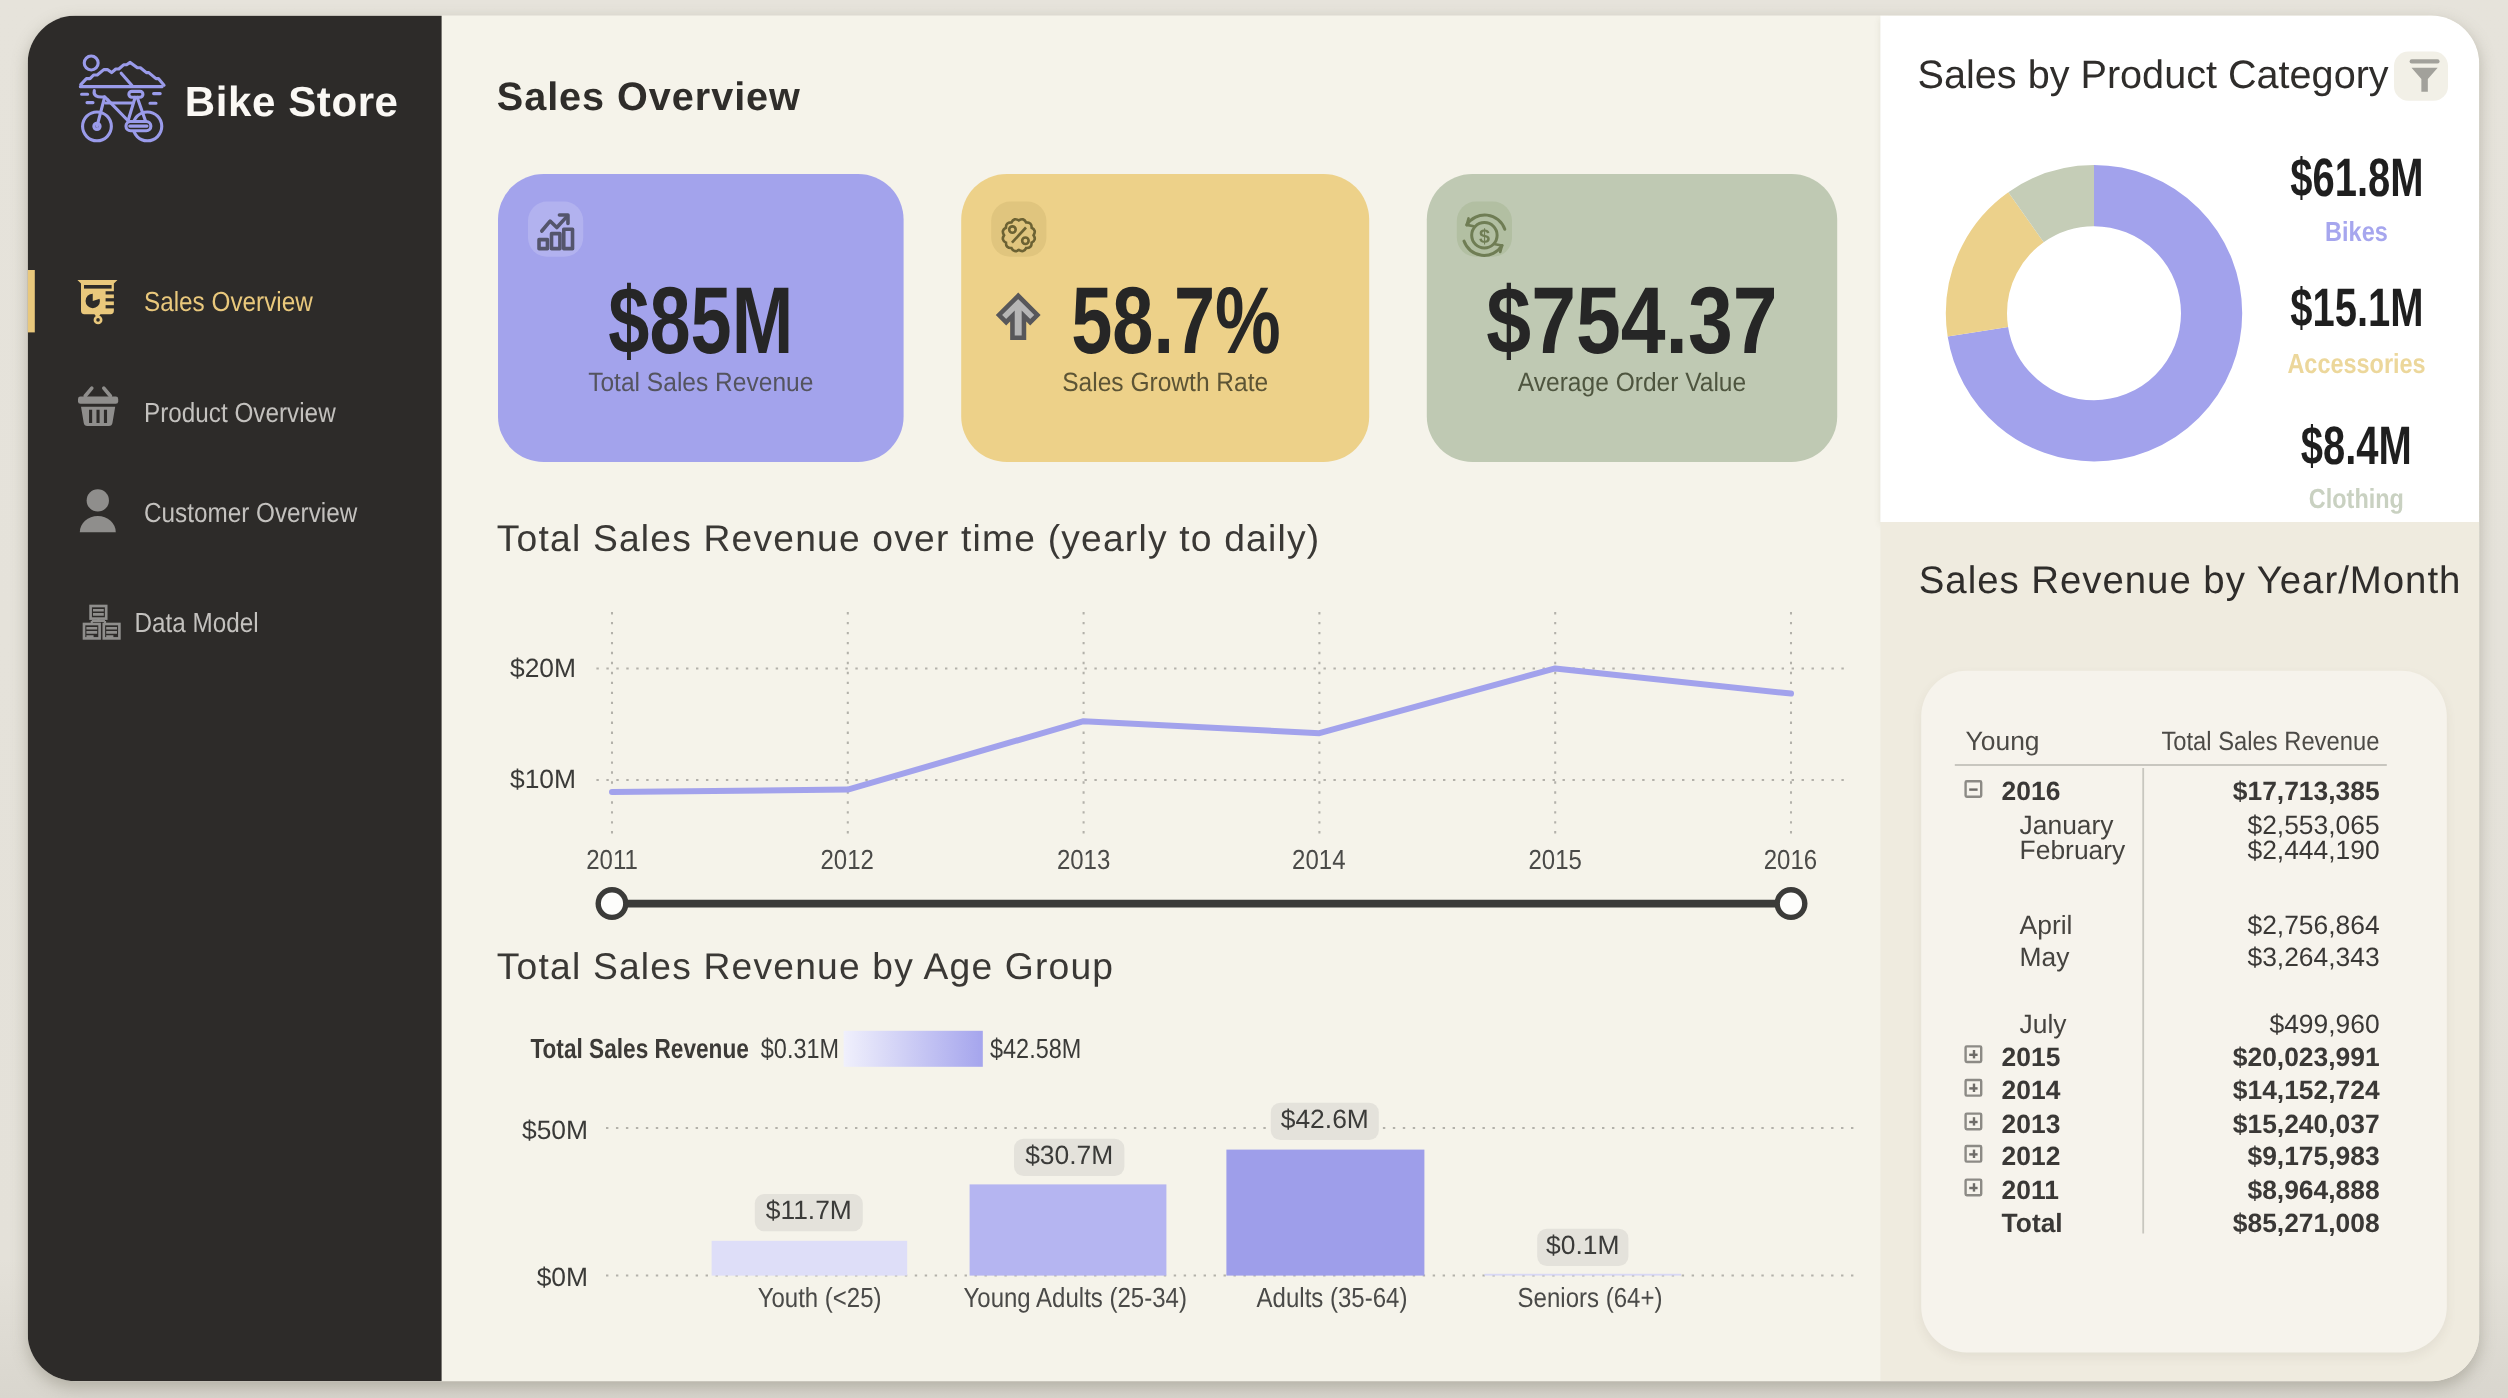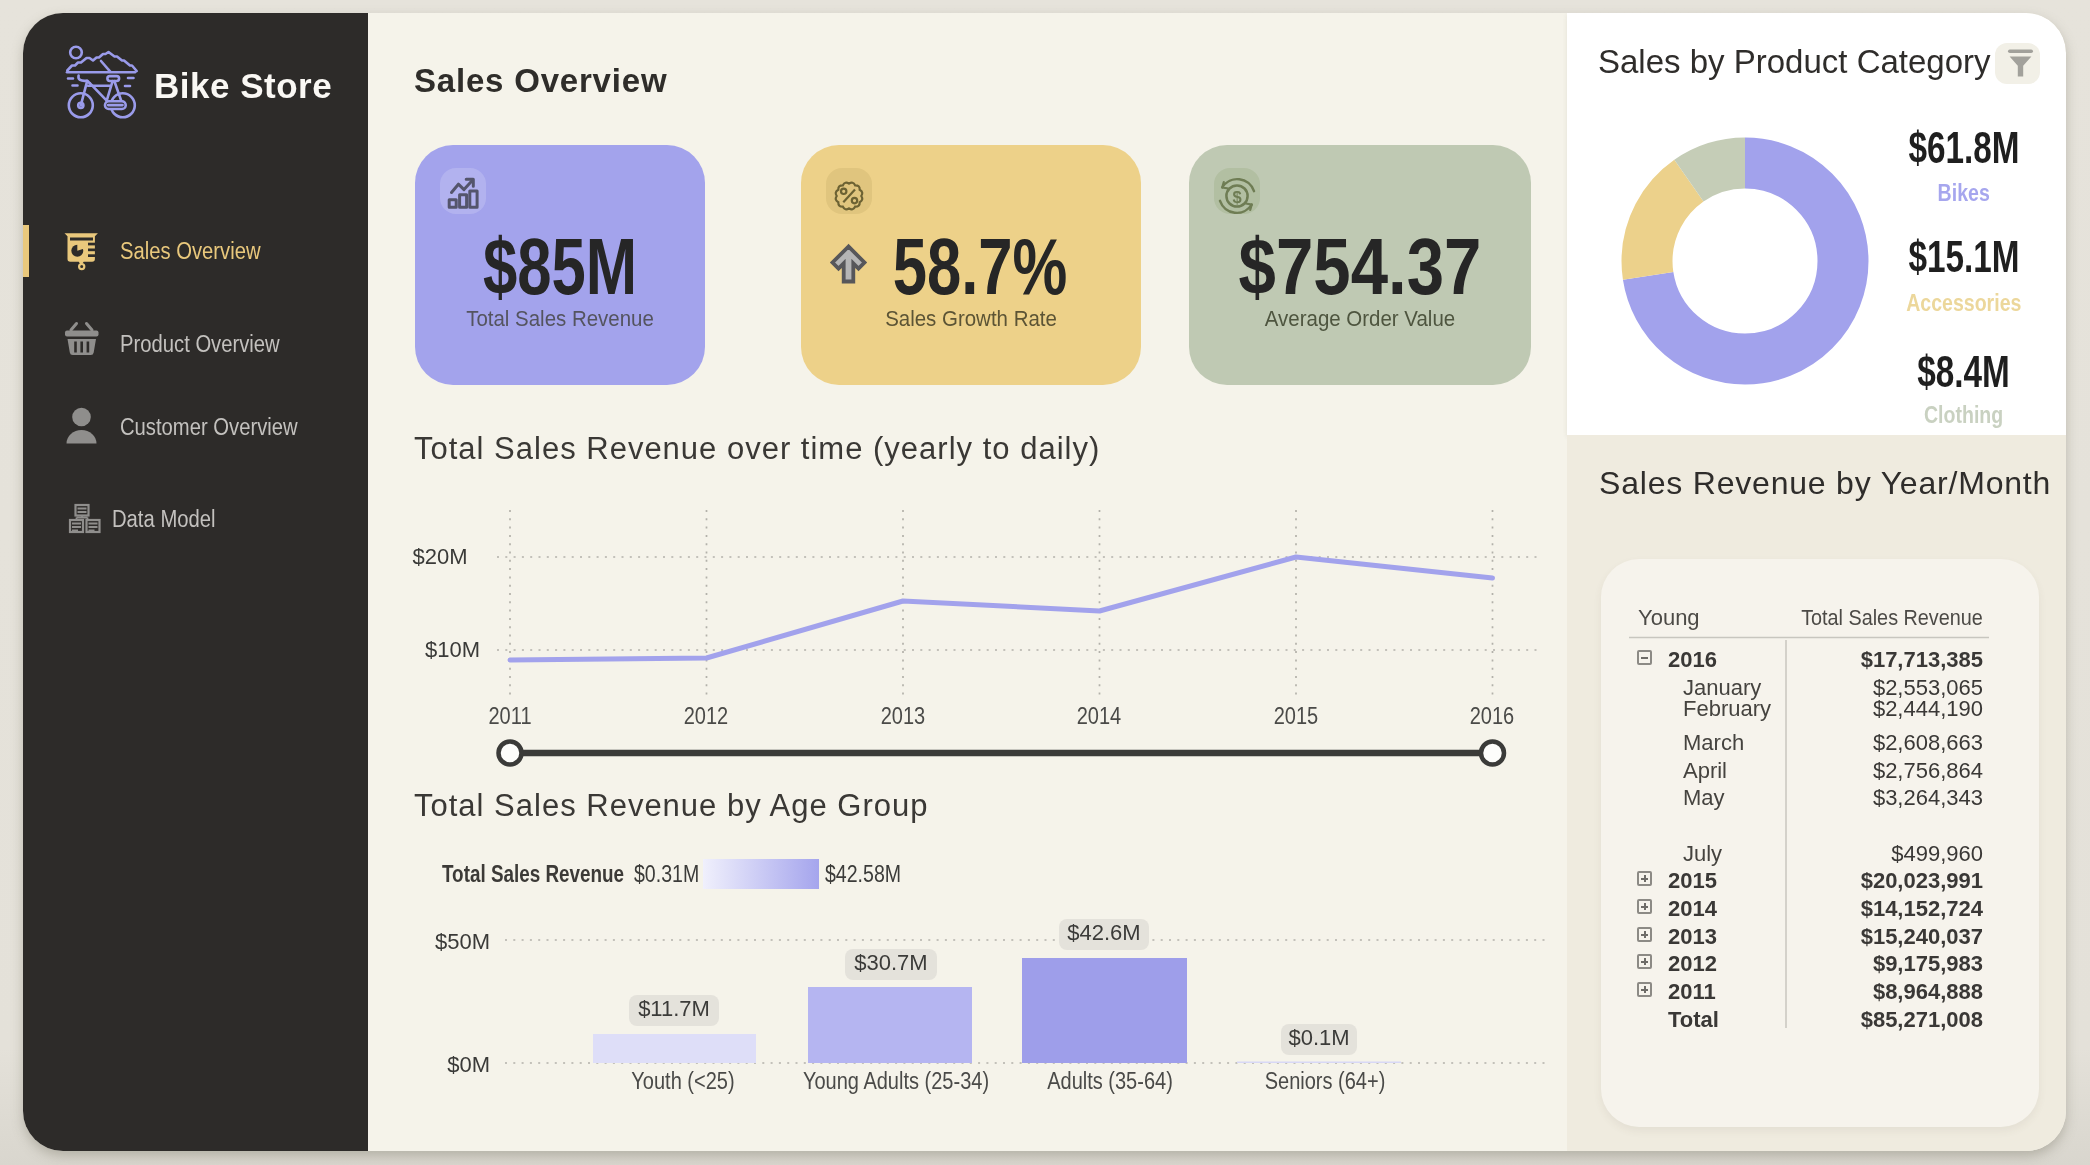--- a/index.html
+++ b/index.html
@@ -8,21 +8,21 @@
 #page { position:absolute; left:23px; top:13px; width:2043px; height:1138px; border-radius:40px; overflow:hidden; background:#f5f3ea; box-shadow:0 5px 12px rgba(110,105,90,0.35); }
 #sidebar { position:absolute; left:0; top:0; width:345px; height:1138px; background:#2d2b29; }
 #logoTxt { position:absolute; left:131px; top:53px; font-size:35px; font-weight:bold; color:#faf8f4; letter-spacing:0.5px; }
 .navTxt { position:absolute; font-size:23px; color:#c3c1be; transform:scaleX(0.88); transform-origin:left; }
 #activeBar { position:absolute; left:0px; top:212px; width:6px; height:52px; background:#e9c87c; }
 #mainTitle { position:absolute; left:391px; top:49px; font-size:33px; font-weight:bold; color:#2f2d2a; letter-spacing:0.8px; }
 .kpi { position:absolute; top:132px; height:240px; border-radius:38px; }
 .kpi .badge { position:absolute; left:25px; top:23px; width:46px; height:46px; border-radius:16px; }
 .kpi .val { position:absolute; left:0; right:0; top:76px; text-align:center; font-size:79px; font-weight:bold; color:#262626; transform:scaleX(0.78); }
 .kpi .lbl { position:absolute; left:0; right:0; top:161px; text-align:center; font-size:22px; transform:scaleX(0.93); }
-#card1 { left:392px; width:290px; background:#a3a3ec; }
+#card1 { left:392px; width:338px; background:#a3a3ec; }
 #card2 { left:778px; width:340px; background:#edd189; }
 #card3 { left:1166px; width:342px; background:#bfc9b3; }
 .chartTitle { position:absolute; font-size:31px; color:#3a3835; letter-spacing:1px; }
 .vbox { position:absolute; background:#e4e2db; border-radius:8px; font-size:22px; color:#3b3b39; text-align:center; line-height:27px; height:31px; }
 .xlab { position:absolute; font-size:23px; color:#4a4a48; text-align:center; width:260px; white-space:nowrap; transform:scaleX(0.87); }
 .ylab { position:absolute; font-size:22px; color:#3a3a38; text-align:right; width:80px; }
 #rcardTop { position:absolute; left:1544px; top:0; width:499px; height:422px; background:#ffffff; border-radius:0 40px 0 0; box-shadow:0 2px 5px rgba(80,75,60,0.10); }
 #rbottom { position:absolute; left:1544px; top:422px; width:499px; height:716px; background:#efebdf; }
 #tableCard { position:absolute; left:1578px; top:546px; width:438px; height:568px; border-radius:38px; background:#f6f3ec; box-shadow:0 4px 9px rgba(80,75,60,0.07); }
 #rtitle { position:absolute; left:1575px; top:30px; font-size:33px; color:#2f2d2b; }
@@ -179,21 +179,21 @@
     </g>
 
     <rect x="680" y="846" width="116" height="30" fill="url(#lgrad)"></rect>
 
     <rect x="570" y="1021" width="163" height="29" fill="#dedef8"></rect>
     <rect x="785" y="974" width="164" height="76" fill="#b5b5f1"></rect>
     <rect x="999" y="945" width="165" height="105" fill="#9e9eea"></rect>
     <rect x="1214" y="1048.5" width="164" height="1.5" fill="#d8d8f6"></rect>
   </svg>
 
-  <div class="ylab" style="left:377px; top:531px;text-align:center;">$20M</div>
+  <div class="ylab" style="left:377px; top:531px;">$20M</div>
   <div class="ylab" style="left:377px; top:624px;">$10M</div>
   <div class="xlab" style="left:357px; top:690px;">2011</div>
   <div class="xlab" style="left:553px; top:690px;">2012</div>
   <div class="xlab" style="left:750px; top:690px;">2013</div>
   <div class="xlab" style="left:946px; top:690px;">2014</div>
   <div class="xlab" style="left:1143px; top:690px;">2015</div>
   <div class="xlab" style="left:1339px; top:690px;">2016</div>
 
   <div style="position:absolute; left:419px; top:848px; font-size:23px; font-weight:bold; color:#3c3a37; transform:scaleX(0.82); transform-origin:left;">Total Sales Revenue</div>
   <div style="position:absolute; left:611px; top:848px; font-size:23px; color:#3b3b39; transform:scaleX(0.85); transform-origin:left;">$0.31M</div>
@@ -252,24 +252,20 @@
       <span class="vb">$17,713,385</span>
     </div>
   <div class="trow" style="top:662px;">
       <span class="mo">January</span>
       <span class="v">$2,553,065</span>
     </div>
   <div class="trow" style="top:655px;margin-top:28px;">
       <span class="mo">February</span>
       <span class="v">$2,444,190</span>
     </div>
-  <div class="trow" style="top:717px;">
-      <span class="mo">March</span>
-      <span class="v">$2,608,663</span>
-    </div>
   <div class="trow" style="top:745px;">
       <span class="mo">April</span>
       <span class="v">$2,756,864</span>
     </div>
   <div class="trow" style="top:772px;">
       <span class="mo">May</span>
       <span class="v">$3,264,343</span>
     </div>
   <div class="trow" style="top:828px;">
       <span class="mo">July</span>

